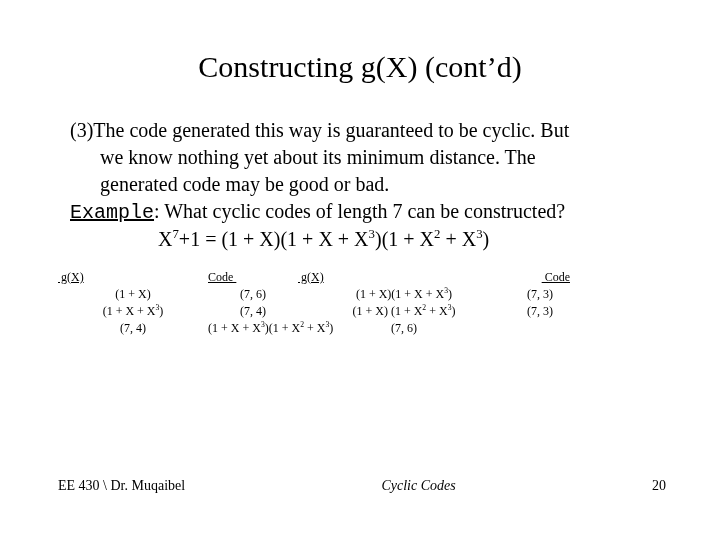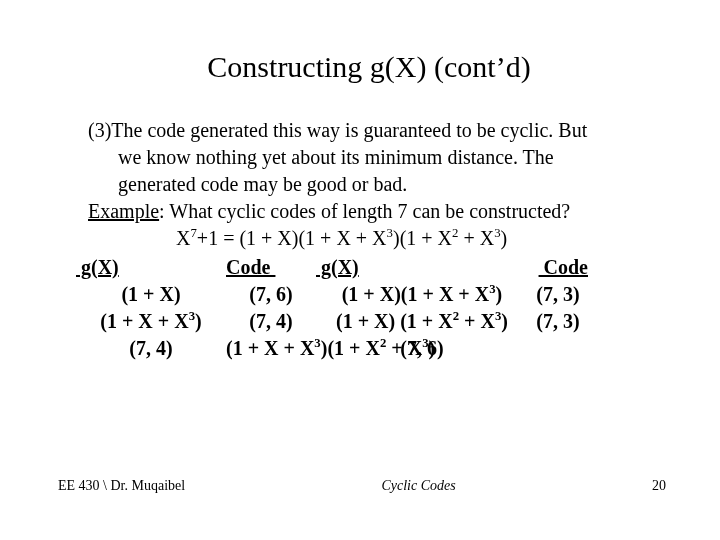--- a/index.html
+++ b/index.html
@@ -6,53 +6,52 @@
   html, body { width: 720px; height: 540px; }
   body {
     font-family: "Times New Roman", Times, serif;
     background: #ffffff;
     color: #000000;
     position: relative;
   }
   .slide {
     width: 720px;
     height: 528px;
-    padding: 50px 58px 0 76px;
+    padding: 50px 58px 0 58px;
     position: relative;
   }
   .title {
     font-size: 30px;
     text-align: center;
     margin-bottom: 34px;
     font-weight: normal;
   }
   .body {
     font-size: 20px;
     line-height: 1.25;
   }
   .para {
     margin-bottom: 2px;
     margin-left: 12px;
   }
   .indent-cont {
     padding-left: 30px;
   }
-  .underline { text-decoration: underline; }
+  .underline { text-decoration: underline; font-family: Liberation Mono, monospace; }
   .factor-line {
     padding-left: 88px;
   }
   sup { font-size: 0.64em; vertical-align: super; line-height: 0; }
   .table {
     display: grid;
     grid-template-columns: 150px 90px 212px 60px;
     column-gap: 0;
     row-gap: 2px;
-    margin-top: 4px;
-    font-size: 20px;
-    font-weight: bold;
+    margin-top: 18px;
+    font-size: 12px;
   }
   .hcell { text-decoration: underline; white-space: pre; }
   .hcell.right { text-align: right; }
   .cell { white-space: nowrap; text-align: center; }
   .footer {
     position: absolute;
     bottom: 34px;
     left: 58px;
     right: 54px;
     font-size: 14px;

